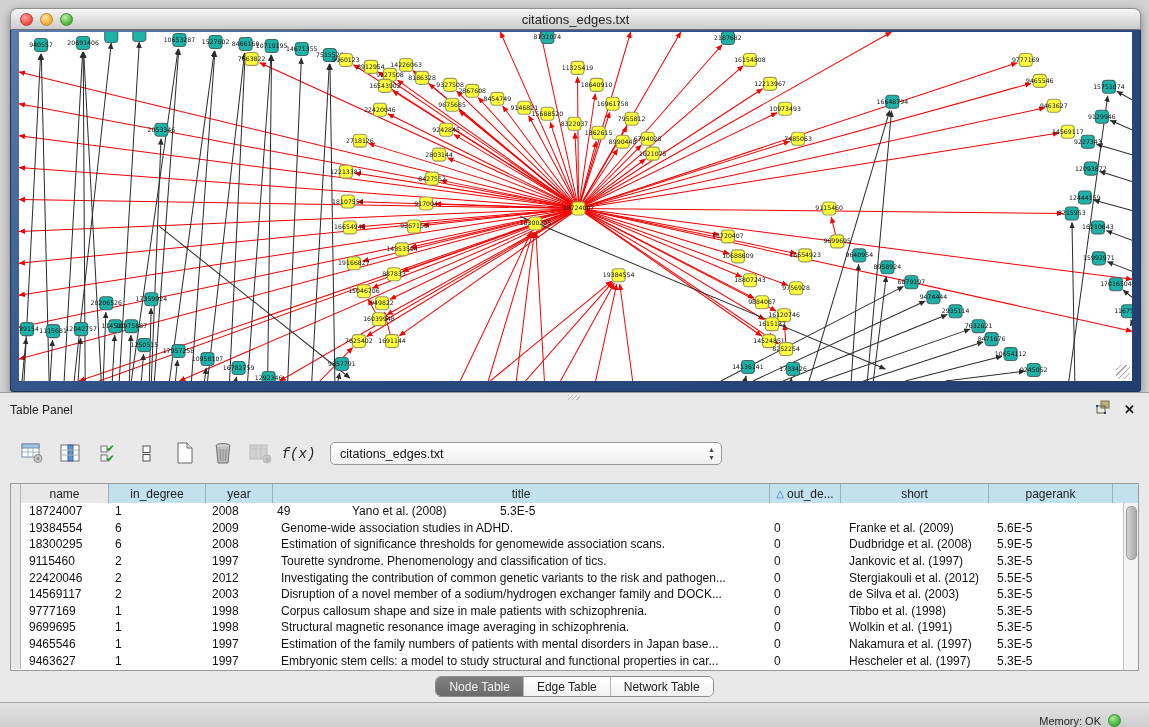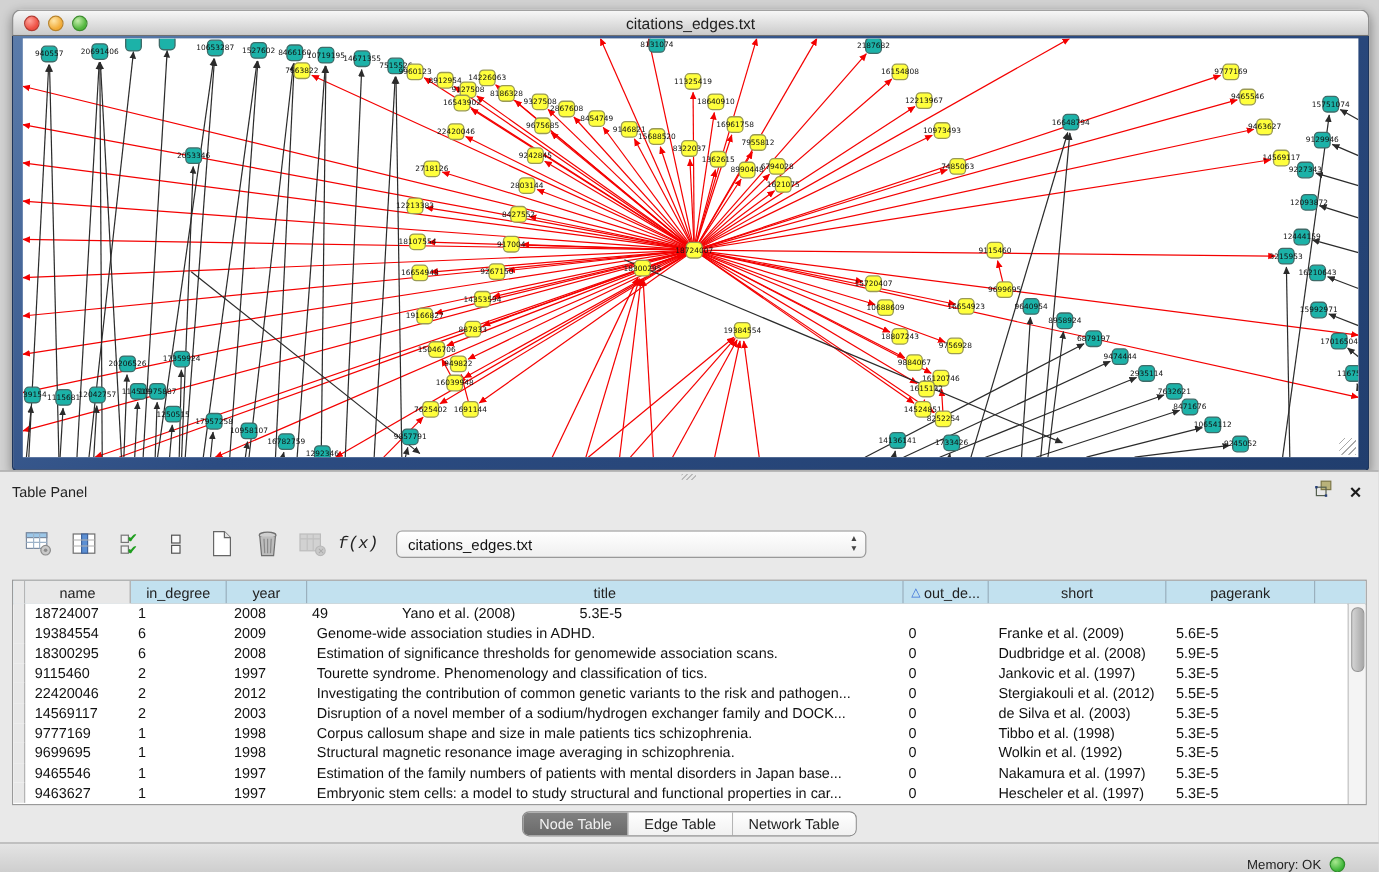--- a/index.html
+++ b/index.html
@@ -33,21 +33,21 @@
   .ticon{width:25px;height:25px;display:flex;align-items:center;justify-content:center}
   .fxicon{font-family:Liberation Mono, monospace;font-style:italic;font-size:14px;color:#222}
   .combo{width:392px;height:23px;background:linear-gradient(#ffffff,#efefef);border:1px solid #999;border-radius:5px;display:flex;align-items:center;font-size:12.5px;color:#111;padding-left:9px;box-sizing:border-box;margin-left:6px;position:relative}
   .combo .arrows{position:absolute;right:6px;top:3px;display:flex;flex-direction:column;line-height:8px;font-size:7px;color:#444}
 
   .tablebox{position:absolute;left:10px;top:90px;width:1129px;height:188px;background:#fff;border:1px solid #9a9a9a;box-sizing:border-box;overflow:hidden}
   .thead{display:flex;height:19px;background:#c2e1ef;border-bottom:1px solid #8a8a8a}
   .th{font-size:12px;color:#222;display:flex;align-items:center;justify-content:center;border-right:1px solid #9ab0bd;box-sizing:border-box;white-space:nowrap;overflow:hidden}
   .sortglyph{color:#3a6fd8;font-size:10px;margin-right:3px}
   .gut{width:10px;background:#e8e8e8;border-right:1px solid #b5b5b5;box-sizing:border-box;height:100%}
-  .w0{width:88px}.w1{width:80px}.w2{width:67px}.w3{width:497px}.w4{width:71px}.w5{width:148px}.w6{width:124px}
+  .w0{width:88px}.w1{width:97px}.w2{width:67px}.w3{width:497px}.w4{width:71px}.w5{width:148px}.w6{width:124px}
   .th.w0{background:#e8e8e8;border-right:1px solid #aaa}
   .tbody{position:absolute;top:19px;left:0;right:15px;bottom:0;background:#fff}
   .tr{display:flex;height:16.6px;align-items:center}
   .td{font-size:12px;color:#111;white-space:nowrap;overflow:hidden;box-sizing:border-box}
   .td.w0{padding-left:8px}.td.w1{padding-left:6px}.td.w2{padding-left:6px}.td.w3{padding-left:8px}
   .td.w4{padding-left:4px}.td.w5{padding-left:8px}.td.w6{padding-left:8px}
   .vscroll{position:absolute;right:0;top:19px;bottom:0;width:15px;background:#f4f4f4;border-left:1px solid #c2c2c2;box-sizing:border-box}
   .vthumb{position:absolute;left:2px;top:3px;width:9px;height:52px;border-radius:5px;background:linear-gradient(90deg,#d4d4d4,#a8a8a8);border:1px solid #979797}
 
   .tabsrow{position:absolute;left:0;right:0;top:283px;display:flex;justify-content:center}
@@ -622,33 +622,33 @@
           <div class="td w3">Disruption of a novel member of a sodium/hydrogen exchanger family and DOCK...</div>
           <div class="td w4">0</div>
           <div class="td w5">de Silva et al. (2003)</div>
           <div class="td w6">5.3E-5</div>
         </div>
         <div class="tr">
           <div class="gut"></div>
           <div class="td w0">9777169</div>
           <div class="td w1">1</div>
           <div class="td w2">1998</div>
-          <div class="td w3">Corpus callosum shape and size in male patients tics schizophrenia.</div>
+          <div class="td w3">Corpus callosum shape and size in male patients with schizophrenia.</div>
           <div class="td w4">0</div>
           <div class="td w5">Tibbo et al. (1998)</div>
           <div class="td w6">5.3E-5</div>
         </div>
         <div class="tr">
           <div class="gut"></div>
           <div class="td w0">9699695</div>
           <div class="td w1">1</div>
           <div class="td w2">1998</div>
           <div class="td w3">Structural magnetic resonance image averaging in schizophrenia.</div>
           <div class="td w4">0</div>
-          <div class="td w5">Wolkin et al. (1992)</div>
+          <div class="td w5">Wolkin et al. (1991)</div>
           <div class="td w6">5.3E-5</div>
         </div>
         <div class="tr">
           <div class="gut"></div>
           <div class="td w0">9465546</div>
           <div class="td w1">1</div>
           <div class="td w2">1997</div>
           <div class="td w3">Estimation of the family numbers of patients with mental disorders in Japan base...</div>
           <div class="td w4">0</div>
           <div class="td w5">Nakamura et al. (1997)</div>

